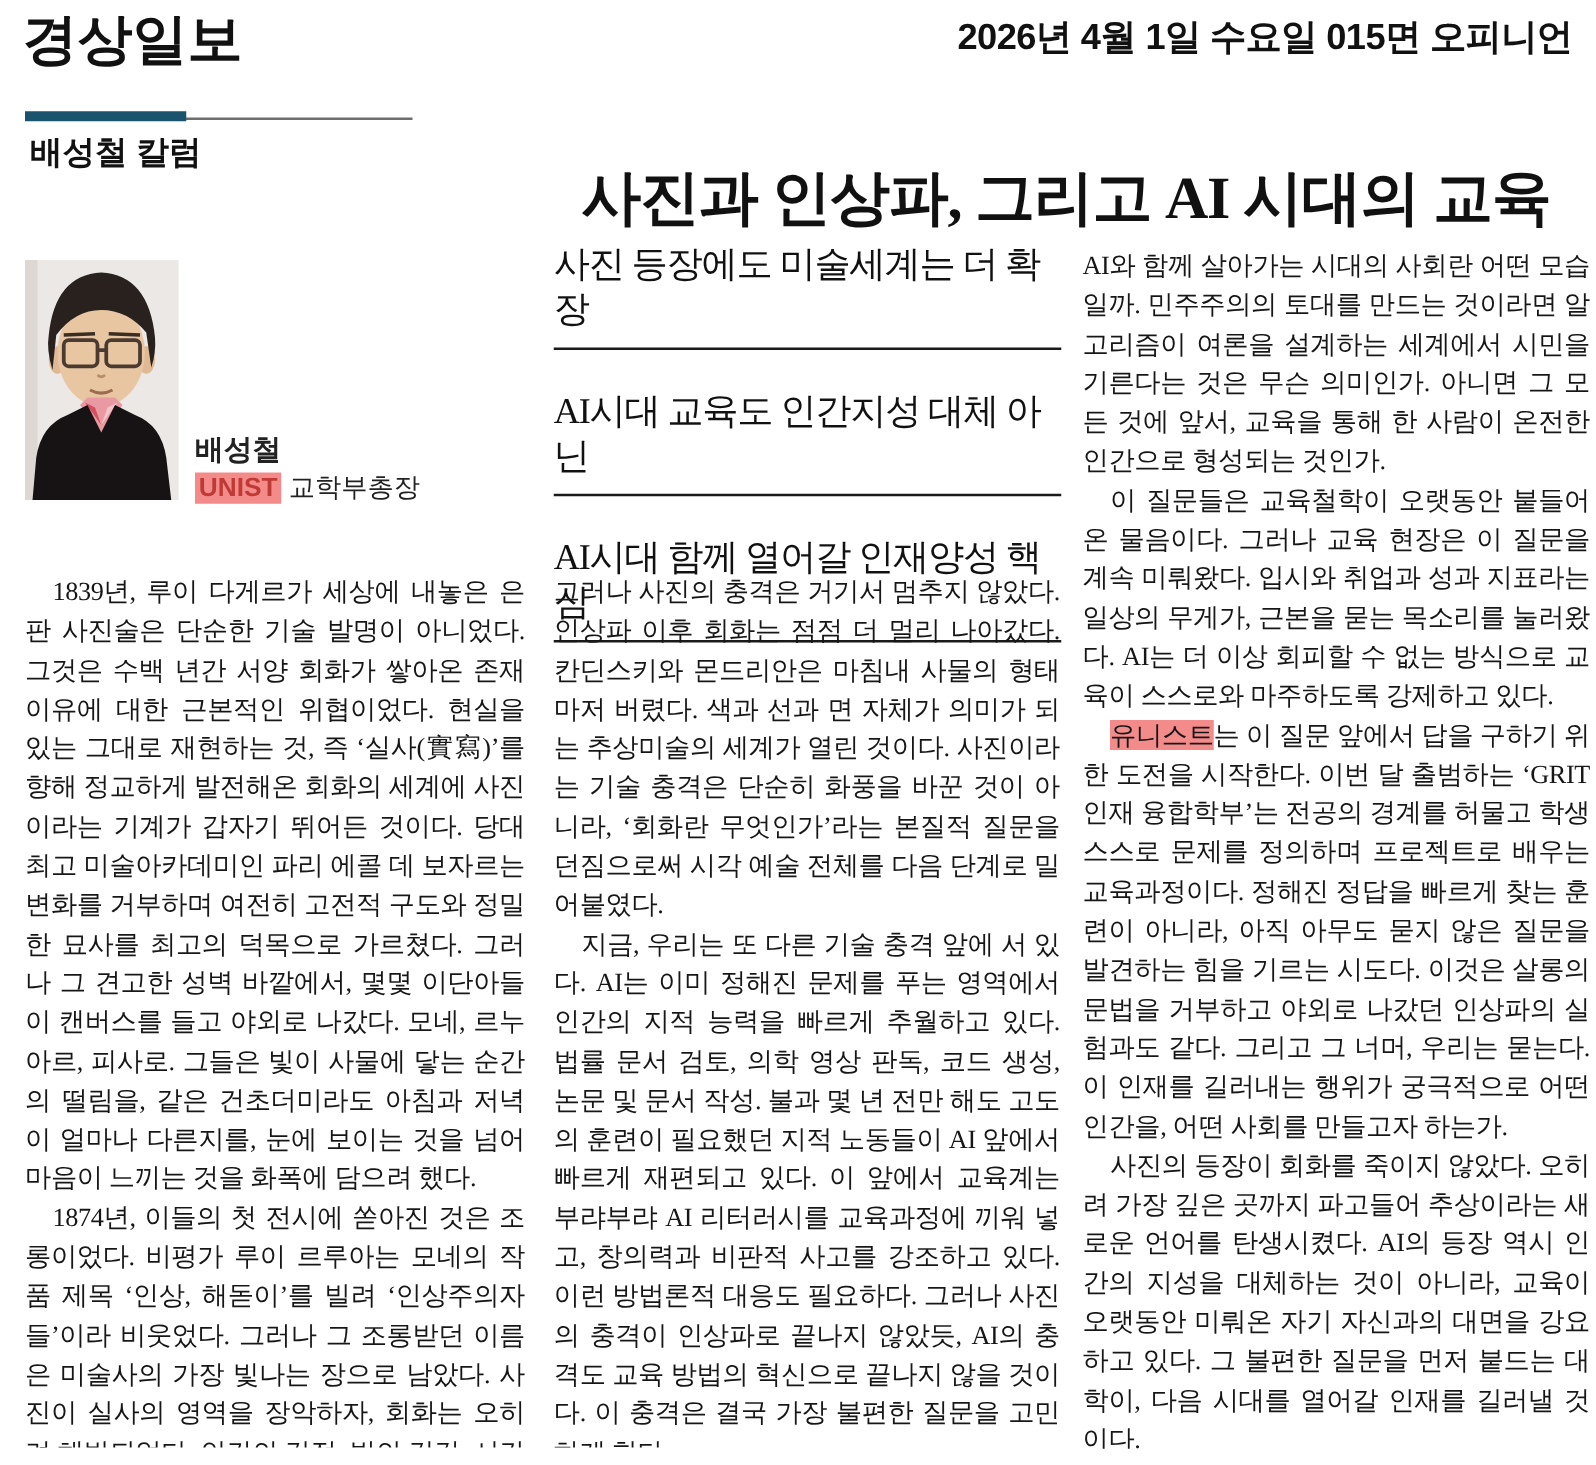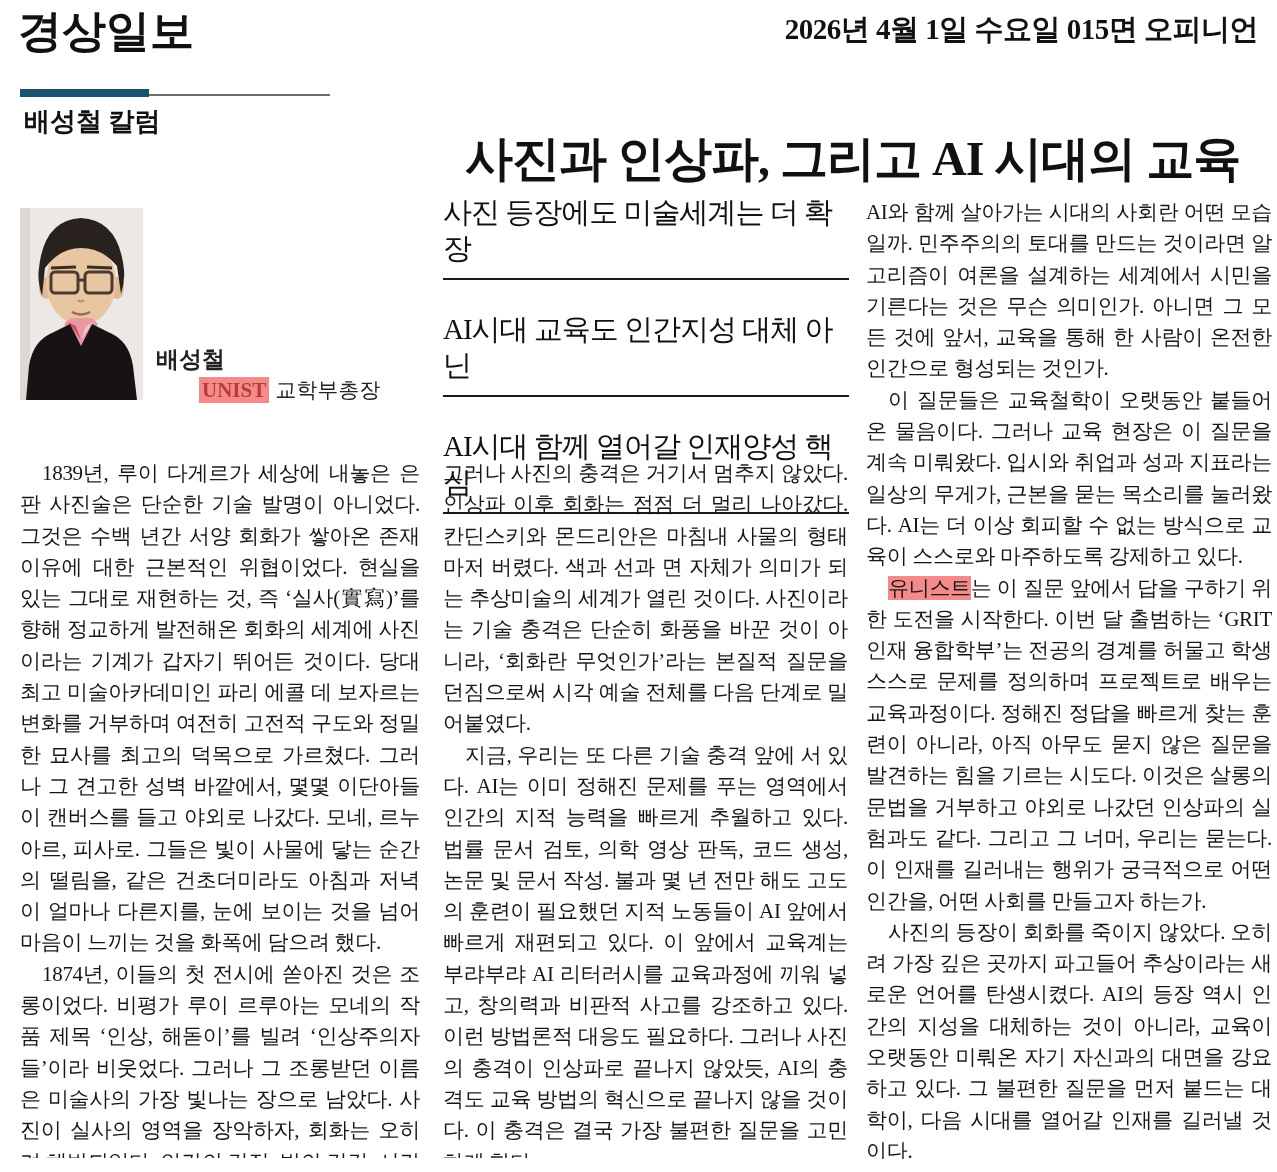--- a/index.html
+++ b/index.html
@@ -5,38 +5,38 @@
   :root{
     --accent:#19536E; --rule:#6e6e6e; --highlight:#F48B8B;
     --highlight-text:#BE3A34; --ink:#111;
   }
   html,body{margin:0;padding:0;}
   body{
     width:1277px;height:1172px;position:relative;background:#fff;
     overflow:hidden;color:var(--ink);
     font-family:"Liberation Serif","DejaVu Serif",serif;
   }
-  .sans{font-family:Liberation Serif, serif;}
+  .sans{font-family:Liberation Sans, sans-serif;}
   
   .logo{position:absolute;left:18px;top:2px;font-size:44px;font-weight:800;letter-spacing:0px;}
   .dateline{position:absolute;right:19px;top:10px;font-size:29px;font-weight:700;letter-spacing:-0.5px;}
   
   .kicker-rule{position:absolute;left:20px;top:94px;width:310px;height:2px;background:var(--rule);}
   .kicker-bar{position:absolute;left:20px;top:89px;width:129px;height:8px;background:var(--accent);}
   .kicker-label{position:absolute;left:24px;top:104px;font-size:26px;font-weight:700;}
   
   .headline{position:absolute;left:443px;top:98px;width:830px;font-size:48px;font-weight:700;letter-spacing:-1px;line-height:1.2;margin-left:22px;}
   .subheads{position:absolute;left:443px;top:194px;width:406px;}
   .subhead{font-size:29px;font-weight:400;letter-spacing:-1px;line-height:36px;
     padding-bottom:12px;border-bottom:2px solid #1a1a1a;margin-bottom:31px;}
   
   .photo{position:absolute;left:20px;top:208px;width:123px;height:192px;display:block;}
   .author-name{position:absolute;left:156px;top:344px;font-size:23px;font-weight:700;color:#222;}
   .author-line{position:absolute;left:156px;top:376px;font-size:21px;color:#222;}
-  .unist{background:var(--highlight);color:var(--highlight-text);font-weight:700;padding:1px 3px;margin-left:43px;}
+  .unist{background:var(--highlight);color:var(--highlight-text);font-weight:700;padding:1px 3px;}
   .author-title{font-weight:500;margin-left:6px;}
   
   .bodycol{position:absolute;font-size:21px;line-height:31.3px;text-align:justify;
     word-break:break-all;overflow:hidden;color:#161616;letter-spacing:-0.3px;}
   #col1{left:20px;top:458px;width:400px;height:700px;}
   #col2{left:443px;top:458px;width:405px;height:700px;}
   #col3{left:866px;top:197px;width:406px;height:962px;}
   .para{margin:0;}
   .para.indent{text-indent:22px;}
   .hl{background:var(--highlight);}

